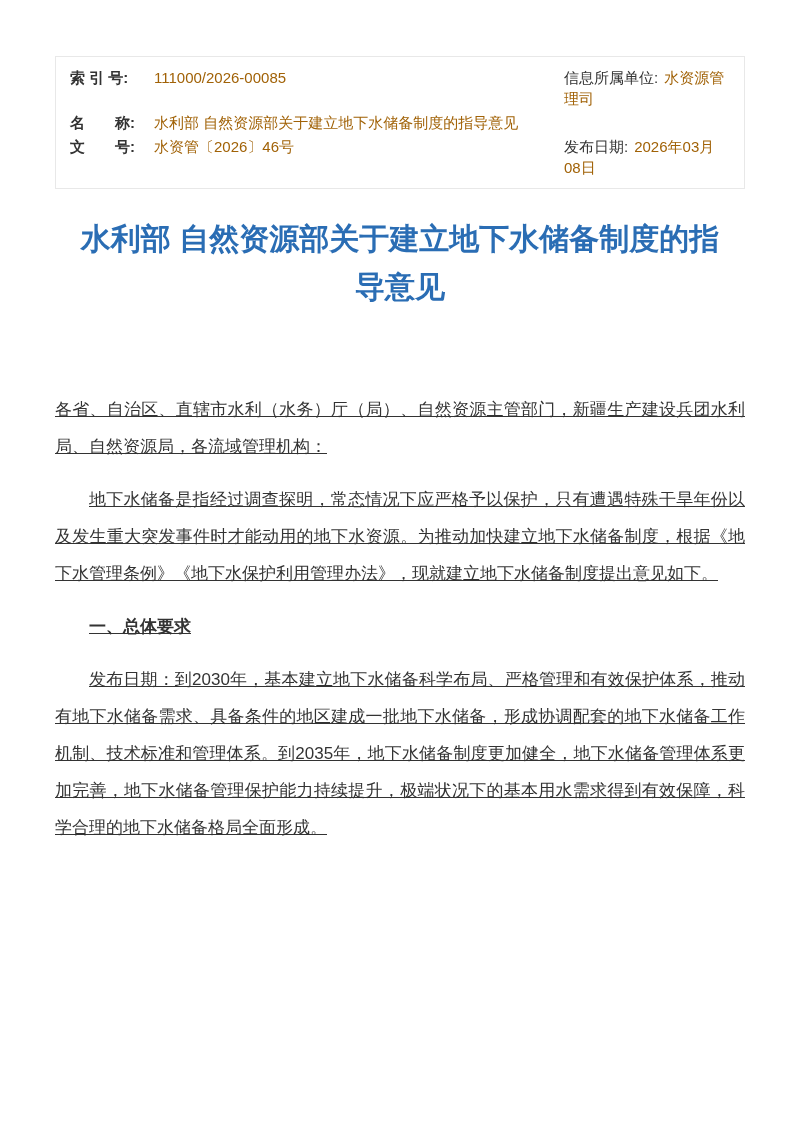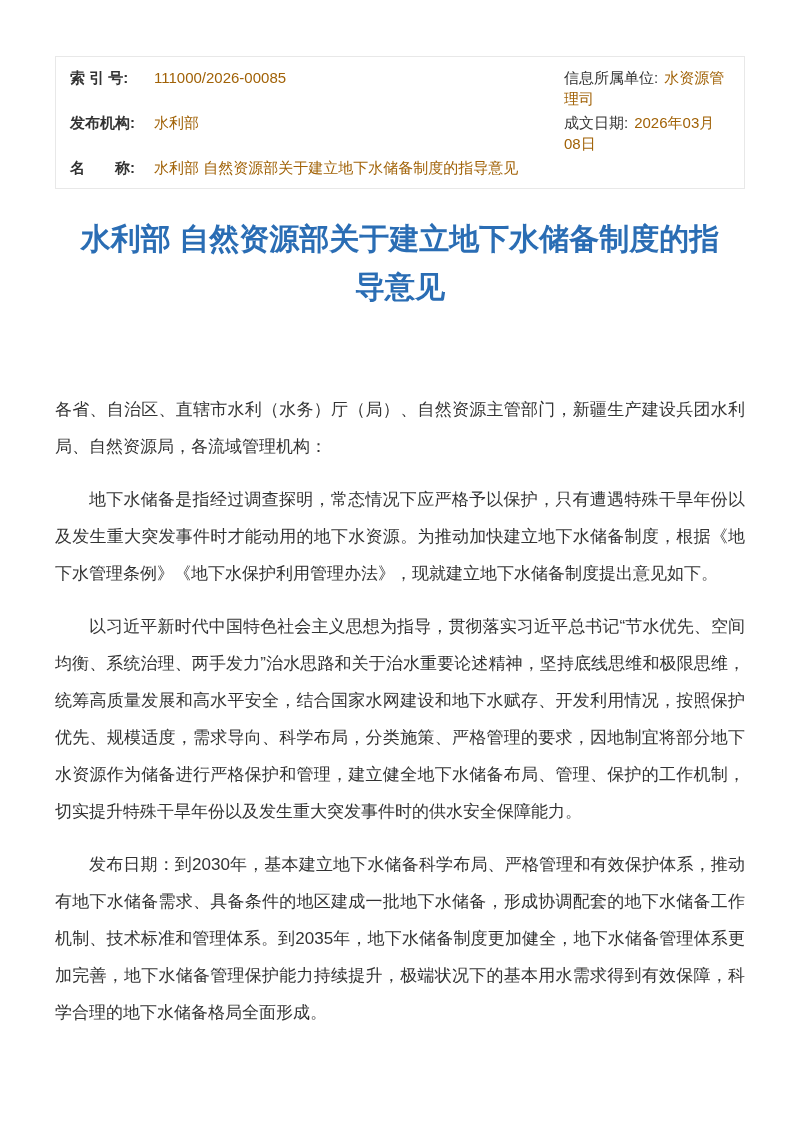--- a/index.html
+++ b/index.html
@@ -35,21 +35,21 @@
     margin: 26px auto 0 auto;
     max-width: 660px;
     text-align: center;
     font-size: 30px;
     font-weight: bold;
     line-height: 48px;
     color: #2a6db4;
   }
 
   
-  .doc-body { margin-top: 80px; font-size: 17px; line-height: 37px; text-align: justify; }
+  .doc-body { margin-top: 80px; font-size: 17px; line-height: 37px; text-align: justify; text-decoration: underline; }
   .doc-body p { margin: 16px 0; }
   .doc-body p.indent { text-indent: 2em; }
   .doc-body .section-heading {
     font-size: 17px; font-weight: bold; line-height: 37px;
     text-indent: 2em; margin: 16px 0;
   }
   .doc-body p.salutation { text-indent: 0; }
 </style>
 </head>
 <body>
@@ -62,45 +62,45 @@
       <div class="meta-row">
         <div class="meta-cell-left">
           <span class="meta-label">索 引 号:</span>
           <span class="meta-value">111000/2026-00085</span>
         </div>
         <div class="meta-cell-right">
           <span class="meta-label-inline">信息所属单位:</span><span class="meta-value">水资源管理司</span>
         </div>
       </div>
 
-      <div class="meta-row">
-        <div class="meta-cell-left">
-          <span class="meta-label">发布机构:</span>
-          <span class="meta-value">水利部</span>
-        </div>
-        <div class="meta-cell-right">
-          <span class="meta-label-inline">成文日期:</span><span class="meta-value">2026年03月08日</span>
-        </div>
-      </div>
 
       <div class="meta-row">
         <div class="meta-cell-left">
           <span class="meta-label">名　　称:</span>
           <span class="meta-value">水利部 自然资源部关于建立地下水储备制度的指导意见</span>
         </div>
         <div class="meta-cell-right"></div>
       </div>
 
+      <div class="meta-row">
+        <div class="meta-cell-left">
+          <span class="meta-label">文　　号:</span>
+          <span class="meta-value">水资管〔2026〕46号</span>
+        </div>
+        <div class="meta-cell-right">
+          <span class="meta-label-inline">发布日期:</span><span class="meta-value">2026年03月08日</span>
+        </div>
+      </div>
 
     </div>
 
     <h1 class="doc-title">水利部 自然资源部关于建立地下水储备制度的指导意见</h1>
 
     <div class="doc-body">
       <p class="salutation">各省、自治区、直辖市水利（水务）厅（局）、自然资源主管部门，新疆生产建设兵团水利局、自然资源局，各流域管理机构：</p>
       <p class="indent">地下水储备是指经过调查探明，常态情况下应严格予以保护，只有遭遇特殊干旱年份以及发生重大突发事件时才能动用的地下水资源。为推动加快建立地下水储备制度，根据《地下水管理条例》《地下水保护利用管理办法》，现就建立地下水储备制度提出意见如下。</p>
-      <p class="indent">以习近平新时代中国特色社会主义思想为指导，贯彻落实习近平总书记“节水优先、空间均衡、系统治理、两手发力”治水思路和关于治水重要论述精神，坚持底线思维和极限思维，统筹高质量发展和高水平安全，结合国家水网建设和地下水赋存、开发利用情况，按照保护优先、规模适度，需求导向、科学布局，分类施策、严格管理的要求，因地制宜将部分地下水资源作为储备进行严格保护和管理，建立健全地下水储备布局、管理、保护的工作机制，切实提升特殊干旱年份以及发生重大突发事件时的供水安全保障能力。</p>
+      <div class="section-heading">一、总体要求</div>
       <p class="indent">发布日期：到2030年，基本建立地下水储备科学布局、严格管理和有效保护体系，推动有地下水储备需求、具备条件的地区建成一批地下水储备，形成协调配套的地下水储备工作机制、技术标准和管理体系。到2035年，地下水储备制度更加健全，地下水储备管理体系更加完善，地下水储备管理保护能力持续提升，极端状况下的基本用水需求得到有效保障，科学合理的地下水储备格局全面形成。</p>
 
     </div>
 
   </div>
 </div>
 
 </body></html>

